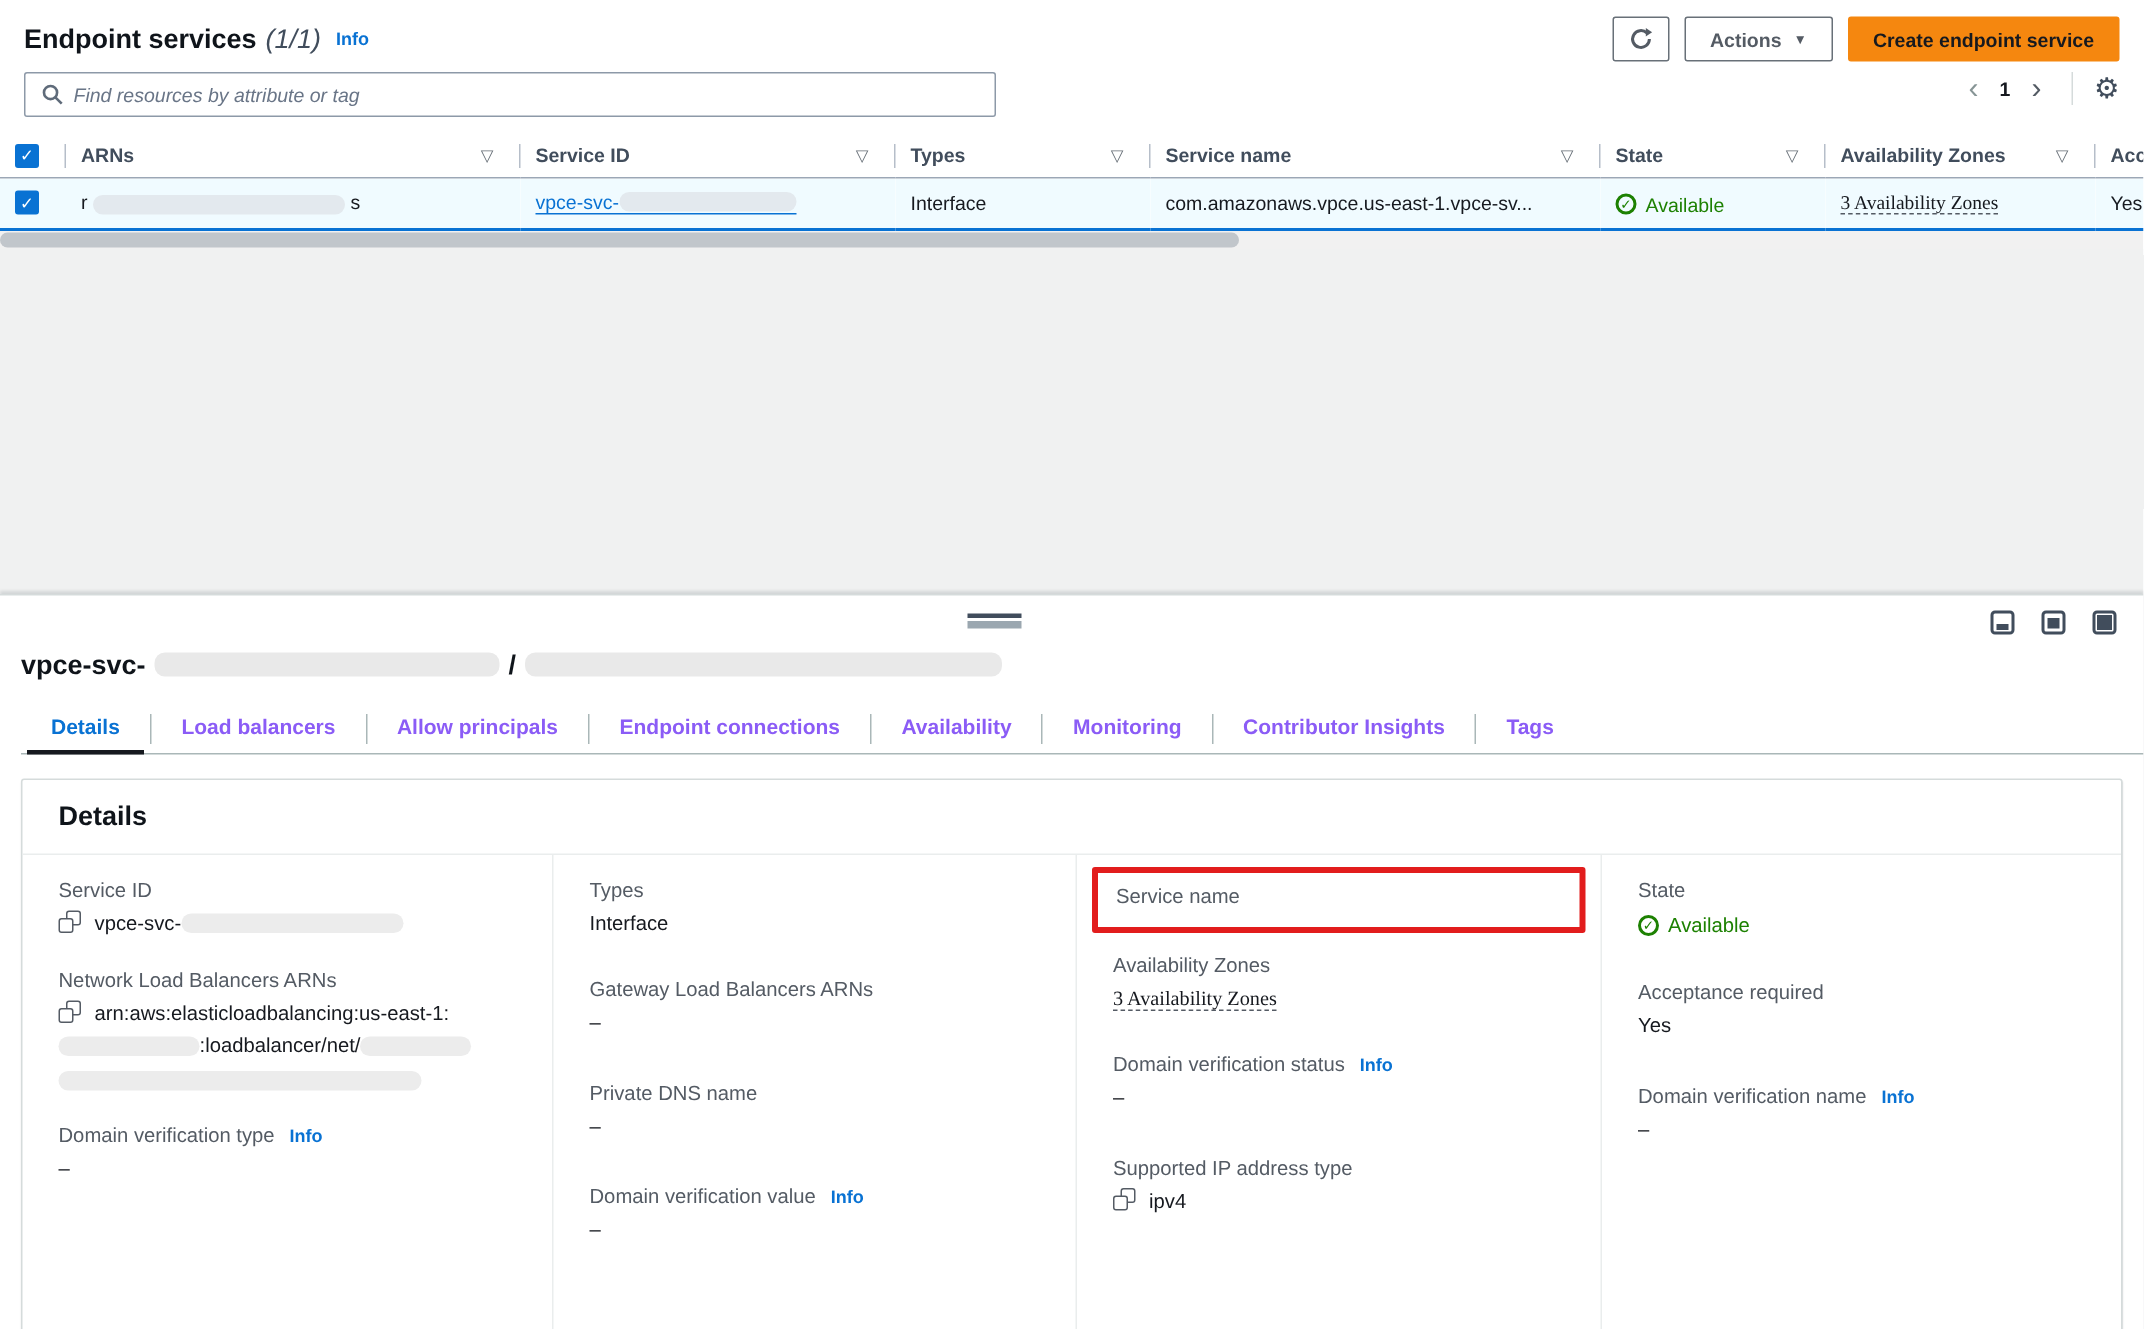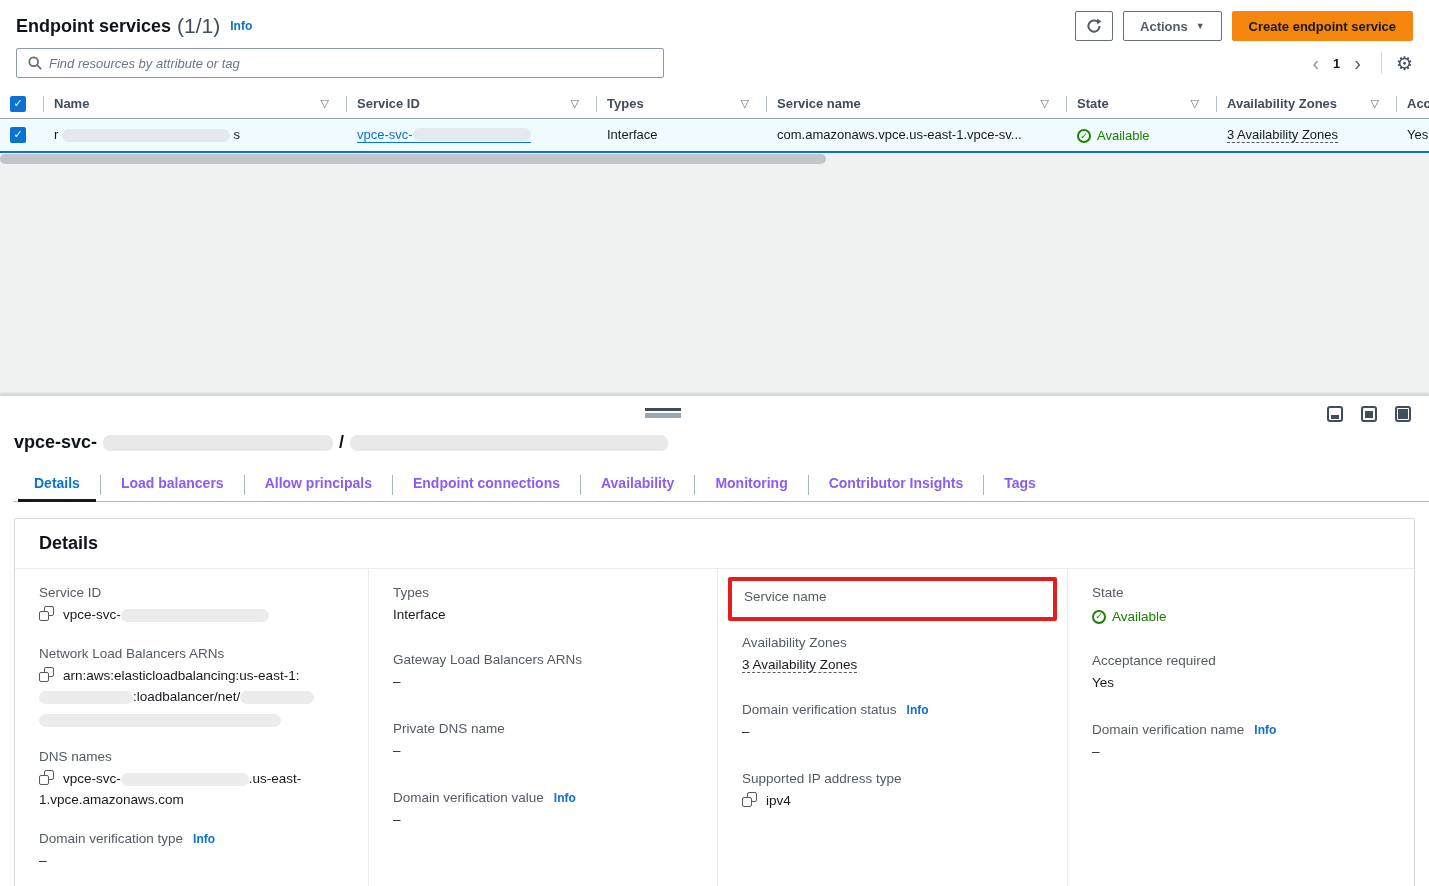--- a/index.html
+++ b/index.html
@@ -4,31 +4,31 @@
 <style>
   * { margin:0; padding:0; box-sizing:border-box; }
   html,body { width:1429px; height:886px; overflow:hidden; background:#fff;
     font-family:"Liberation Sans","DejaVu Sans",sans-serif; font-size:13px; color:#16191f; }
 
   
   .top-pane { background:#fff; }
   .top-header { padding:12px 16px 0 16px; }
   .title-row { display:flex; align-items:center; height:28px; margin-bottom:8px; }
   .page-title { font-size:18px; font-weight:bold; color:#0f141a; }
-  .title-count { font-size:21px; font-weight:normal; color:#414d5c; margin-left:6px; }
+  .title-count { font-size:18px; font-weight:normal; color:#414d5c; margin-left:6px;font-style:italic; }
   .info-link { color:#0972d3; font-size:12px; font-weight:bold; margin-left:10px; cursor:pointer; }
   .title-actions { margin-left:auto; display:flex; gap:10px; align-items:center; }
   .btn { height:30px; border:1px solid #687078; border-radius:2px; background:#fff;
     font-weight:bold; color:#545b64; font-size:13px; padding:0 16px; display:inline-flex;
     align-items:center; gap:8px; cursor:pointer; }
   .btn-icon { width:38px; justify-content:center; padding:0; }
   .btn-primary { background:#f5870f; border-color:#f5870f; color:#16191f; }
   .caret { font-size:9px; color:#545b64; }
 
-  .toolbar-row { display:flex; align-items:center; margin-bottom:12px; }
+  .toolbar-row { display:flex; align-items:flex-start; margin-bottom:12px; }
   .search-box { width:648px; height:30px; border:1px solid #8d99a8; border-radius:2px;
     display:flex; align-items:center; background:#fff; padding:0 4px; }
   .search-box input { border:none; outline:none; flex:1; font-style:italic; font-size:13px;
     color:#16191f; font-family:inherit; background:transparent; }
   .search-box input::placeholder { color:#697587; font-style:italic; }
   .pager { margin-left:auto; display:flex; align-items:center; gap:4px; }
   .chev { font-size:20px; line-height:1; color:#879596; padding:0 6px; cursor:pointer; }
   .chev.right { color:#545b64; }
   .page-num { font-weight:bold; color:#16191f; padding:0 4px; }
   .pager-divider { width:1px; height:22px; background:#d5dbdb; margin:0 10px; }
@@ -48,21 +48,21 @@
   .cb { width:16px; height:16px; background:#0972d3; border-radius:2px; color:#fff;
     font-size:11px; display:flex; align-items:center; justify-content:center; cursor:pointer; }
   .redact { display:inline-block; height:13px; background:#ececec; border-radius:7px;
     vertical-align:middle; }
   tr.data-row .redact { background:#e3e9ee; }
   .id-link { color:#0972d3; border-bottom:1px solid #0972d3; cursor:pointer; display:inline-flex; align-items:center; }
   .id-link .redact { background:#e8edf2; }
   .state-ok { color:#1d8102; display:inline-flex; align-items:center; gap:6px; }
   .ok-circle { width:14px; height:14px; border:2px solid #1d8102; border-radius:50%; font-size:9px;
     display:inline-flex; align-items:center; justify-content:center; color:#1d8102; font-weight:bold; flex:none; }
-  .az-link { border-bottom:1px dashed #545b64; cursor:pointer; }
+  .az-link { border-bottom:1px dashed #545b64; cursor:pointer;font-family:Liberation Serif, serif; }
 
   .hscroll { height:12px; background:#f1f1f1; position:relative; }
   .hscroll-thumb { position:absolute; top:1px; left:0; height:10px; width:57.8%;
     background:#c1c6cb; border-radius:6px; cursor:grab; }
 
   .gray-filler { height:230px; background:#f0f1f1; }
 
   
   .bottom-pane { background:#fff; border-top:1px solid #d5dbdb;
     box-shadow:0 -2px 2px rgba(0,28,36,.12); position:relative; height:493px; }
@@ -163,21 +163,21 @@
       </colgroup>
       <thead>
         <tr>
           <th>
             <span class="cb">
                 <span>✓</span>
               </span>
           </th>
           <th>
               <span class="th-inner">
-                <span>Name</span>
+                <span>ARNs</span>
                 <span class="sort-ic">▽</span>
               </span>
             </th>
           <th>
               <span class="th-inner">
                 <span>Service ID</span>
                 <span class="sort-ic">▽</span>
               </span>
             </th>
           <th>
@@ -310,27 +310,20 @@
           </div>
         </div>
         <div class="field">
           <div class="label">Network Load Balancers ARNs</div>
           <div class="value">
             <span class="copy-icon"></span><span>arn:aws:elasticloadbalancing:us-east-</span><span>1:</span><span class="redact" style="width:94px"></span><span>:loadbalancer/net/</span><span class="redact" style="width:74px"></span>
             <span class="redact" style="width:242px;margin-top:4px"></span>
           </div>
         </div>
         <div class="field">
-          <div class="label">DNS names</div>
-          <div class="value">
-            <span class="copy-icon"></span><span>vpce-svc-</span><span class="redact" style="width:128px"></span><span>.us-east-</span><br>
-            <span>1.vpce.amazonaws.com</span>
-          </div>
-        </div>
-        <div class="field">
           <div class="label"><span>Domain verification type</span><span class="info-link">Info</span></div>
           <div class="value dash">–</div>
         </div>
       </div>
 
       <div class="col">
         <div class="field">
           <div class="label">Types</div>
           <div class="value">Interface</div>
         </div>

